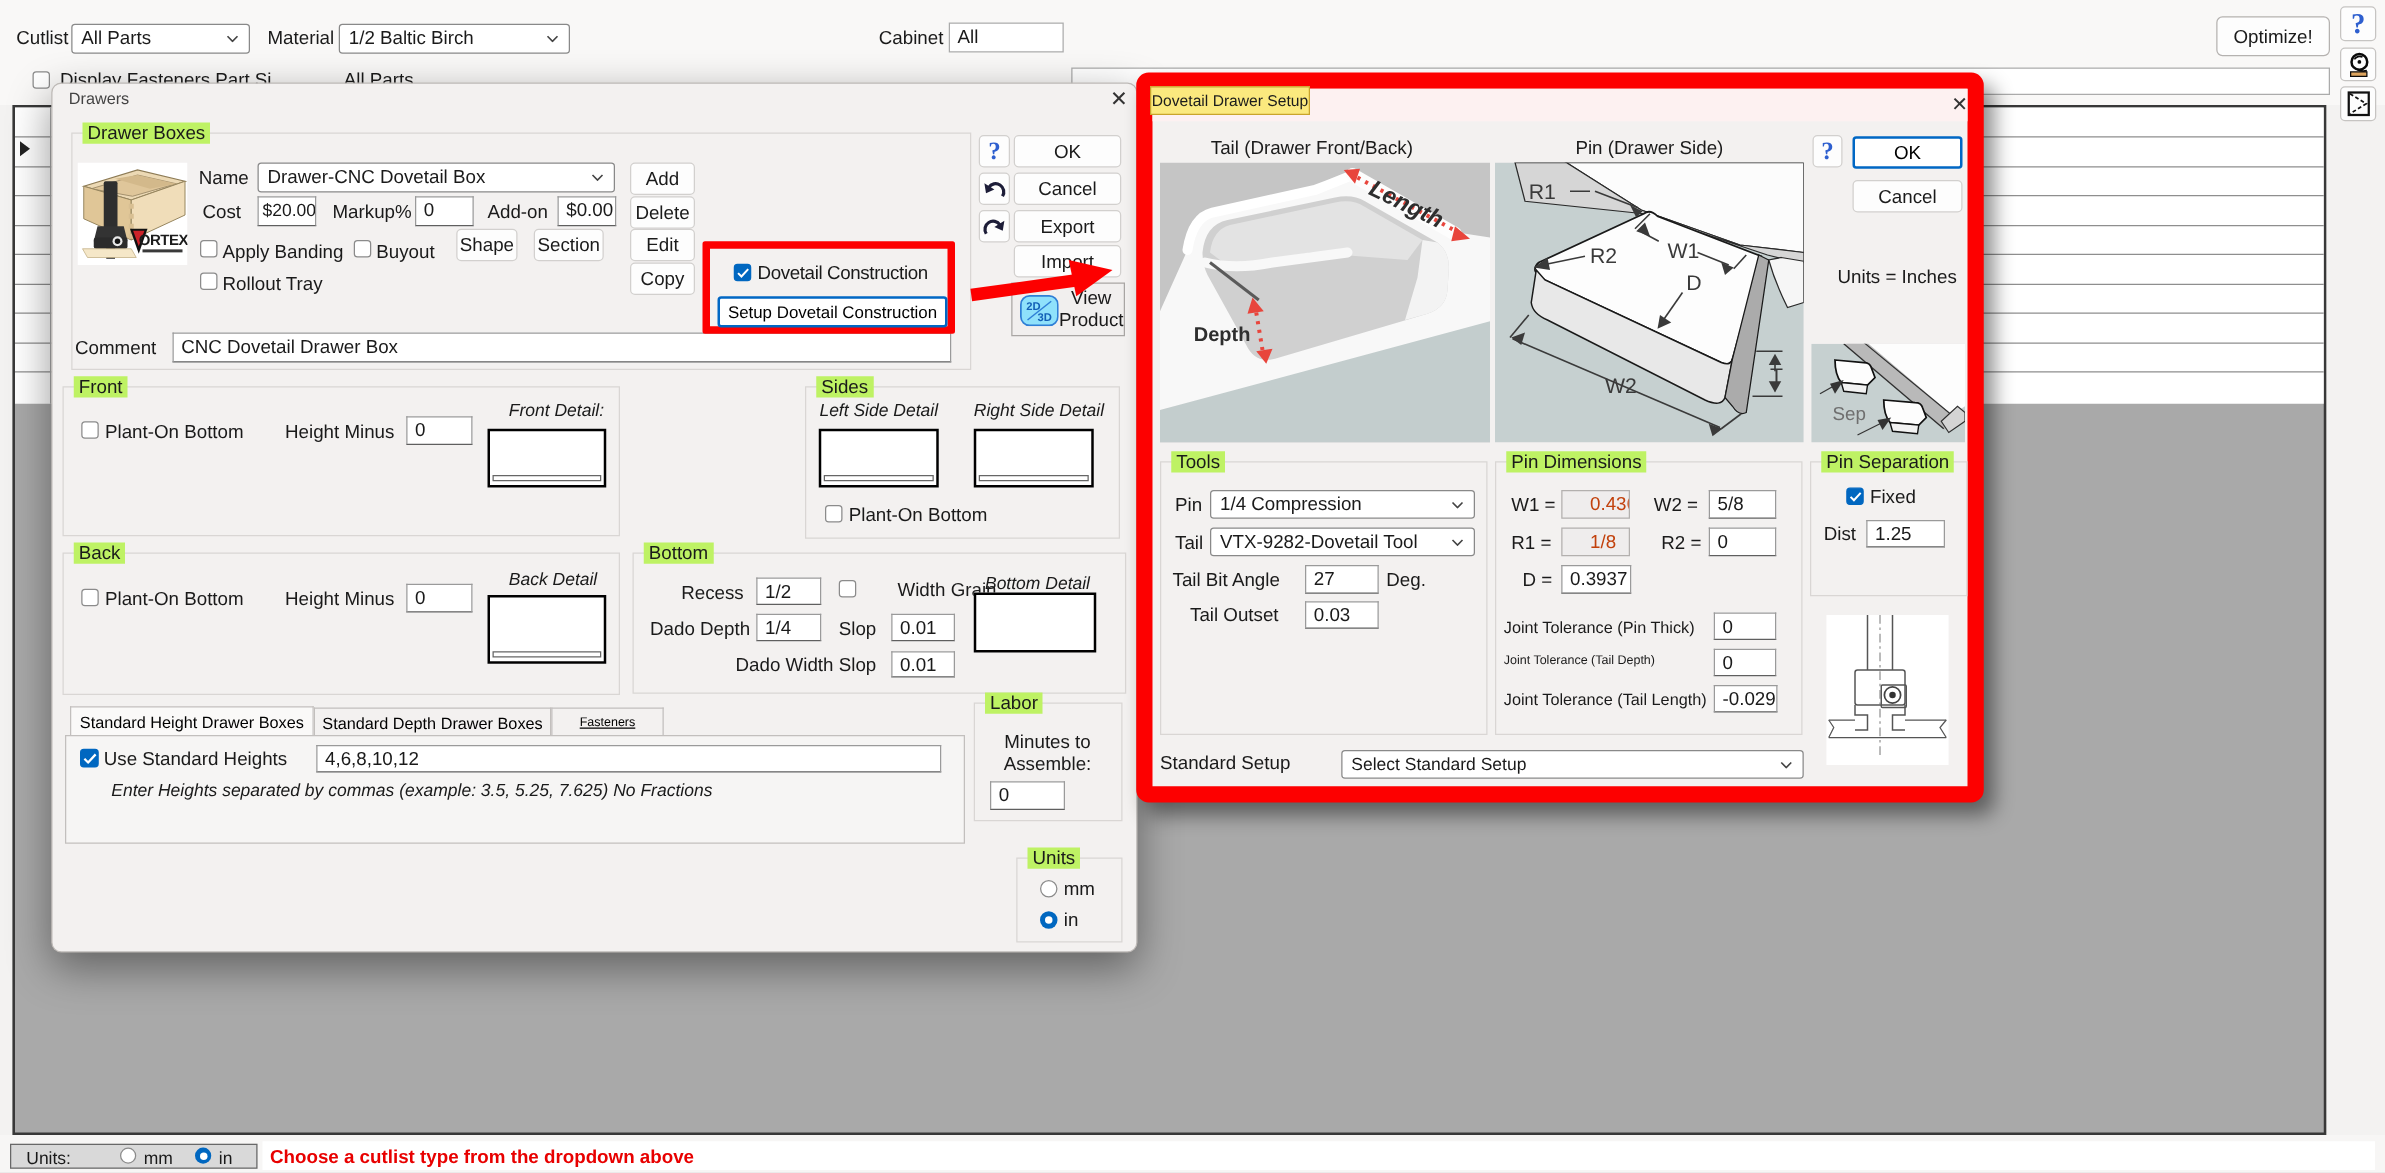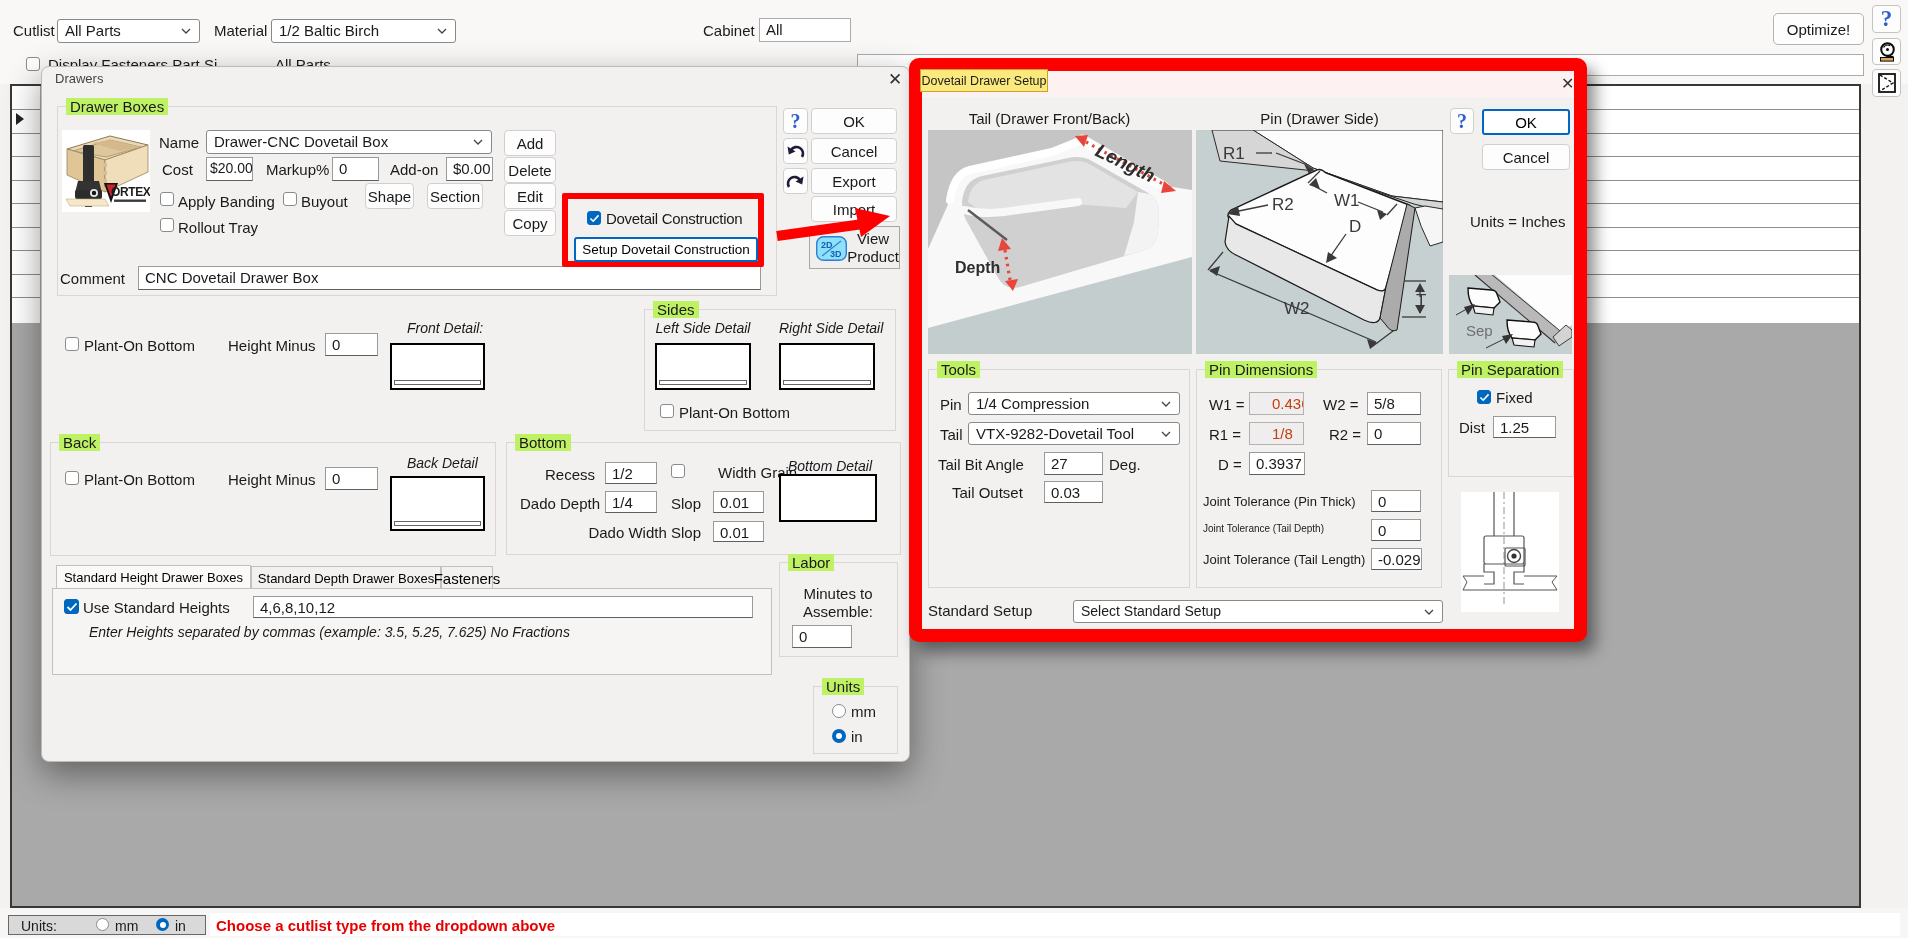--- a/index.html
+++ b/index.html
@@ -173,20 +173,23 @@
  <div class="btn" style="left:767px;top:159px;width:91px;height:43px;border-radius:0;border-color:#a9a6a4;background:#f1efee;">
   <svg style="position:absolute;left:6px;top:9px;" width="31" height="25" viewBox="0 0 31 25">
    <rect x="0.7" y="0.7" width="29.6" height="23.6" rx="7" fill="#8fe1fb" stroke="#2f7fd6" stroke-width="1.4"></rect>
    <line x1="6" y1="20" x2="25" y2="5" stroke="#2f7fd6" stroke-width="1.2"></line>
    <text x="5" y="12" font-size="9" font-weight="bold" fill="#1360b7" font-family="Liberation Sans">2D</text>
    <text x="14" y="21" font-size="9" font-weight="bold" fill="#1360b7" font-family="Liberation Sans">3D</text>
   </svg>
   <div style="position:absolute;left:36px;top:3px;width:54px;text-align:center;font-size:15px;line-height:18px;white-space:normal;">View Product</div>
  </div>
 
+ <div class="grp" style="left:8px;top:242px;width:446px;height:120px;">
+      <span>Front</span>
+    </div>
  <div class="cb" style="left:23px;top:270px;"></div>
  <div class="lbl" style="left:42px;top:270px;">Plant-On Bottom</div>
  <div class="lbl" style="left:186px;top:270px;">Height Minus</div>
  <div class="tbx" style="left:283px;top:266px;width:53px;height:23px;">0</div>
  <div class="ital" style="left:365px;top:253px;">Front Detail:</div>
  <div class="detail" style="left:348px;top:276px;width:95px;height:47px;">
       <div class="strip"></div>
     </div>
 
  <div class="grp" style="left:602px;top:242px;width:252px;height:122px;">
@@ -226,21 +229,21 @@
  <div class="detail" style="left:737px;top:407px;width:98px;height:48px;"></div>
  <div class="lbl" style="left:478px;top:428px;width:75px;text-align:right;">Dado Depth</div>
  <div class="tbx" style="left:563px;top:424px;width:52px;height:22px;">1/4</div>
  <div class="lbl" style="left:617px;top:428px;width:42px;text-align:right;">Slop</div>
  <div class="tbx" style="left:671px;top:424px;width:51px;height:22px;">0.01</div>
  <div class="lbl" style="left:519px;top:457px;width:140px;text-align:right;">Dado Width Slop</div>
  <div class="tbx" style="left:671px;top:454px;width:51px;height:21px;">0.01</div>
 
  <div class="abs" style="left:14px;top:498px;width:195px;height:24px;background:#faf9f8;border:1px solid #c2bfbd;border-bottom:none;font-size:13px;display:flex;align-items:center;justify-content:center;">Standard Height Drawer Boxes</div>
  <div class="abs" style="left:209px;top:499px;width:190px;height:23px;background:#f3f1f0;border:1px solid #c2bfbd;border-bottom:none;font-size:13px;display:flex;align-items:center;justify-content:center;">Standard Depth Drawer Boxes</div>
- <div class="abs" style="left:399px;top:499px;width:52px;height:23px;background:#f3f1f0;border:1px solid #c2bfbd;border-bottom:none;font-size:15px;display:flex;align-items:center;justify-content:center;">Fasteners</div>
+ <div class="abs" style="left:399px;top:499px;width:90px;height:23px;background:#f3f1f0;border:1px solid #c2bfbd;border-bottom:none;font-size:10px;display:flex;align-items:center;justify-content:center;text-decoration:underline;">Fasteners</div>
  <div class="abs" style="left:10px;top:521px;width:720px;height:87px;background:#f6f5f4;border:1px solid #c2bfbd;"></div>
  <div class="cbc" style="left:22px;top:532px;">
       <svg width="12" height="10" viewBox="0 0 12 10">
         <path d="M1.5 5 L4.5 8 L10.5 1.5" stroke="#fff" stroke-width="1.8" fill="none"></path>
       </svg>
     </div>
  <div class="lbl" style="left:41px;top:532px;">Use Standard Heights</div>
  <div class="tbx" style="left:211px;top:529px;width:500px;height:22px;">4,6,8,10,12</div>
  <div class="ital" style="left:47px;top:557px;">Enter Heights separated by commas (example: 3.5, 5.25, 7.625) No Fractions</div>
 

